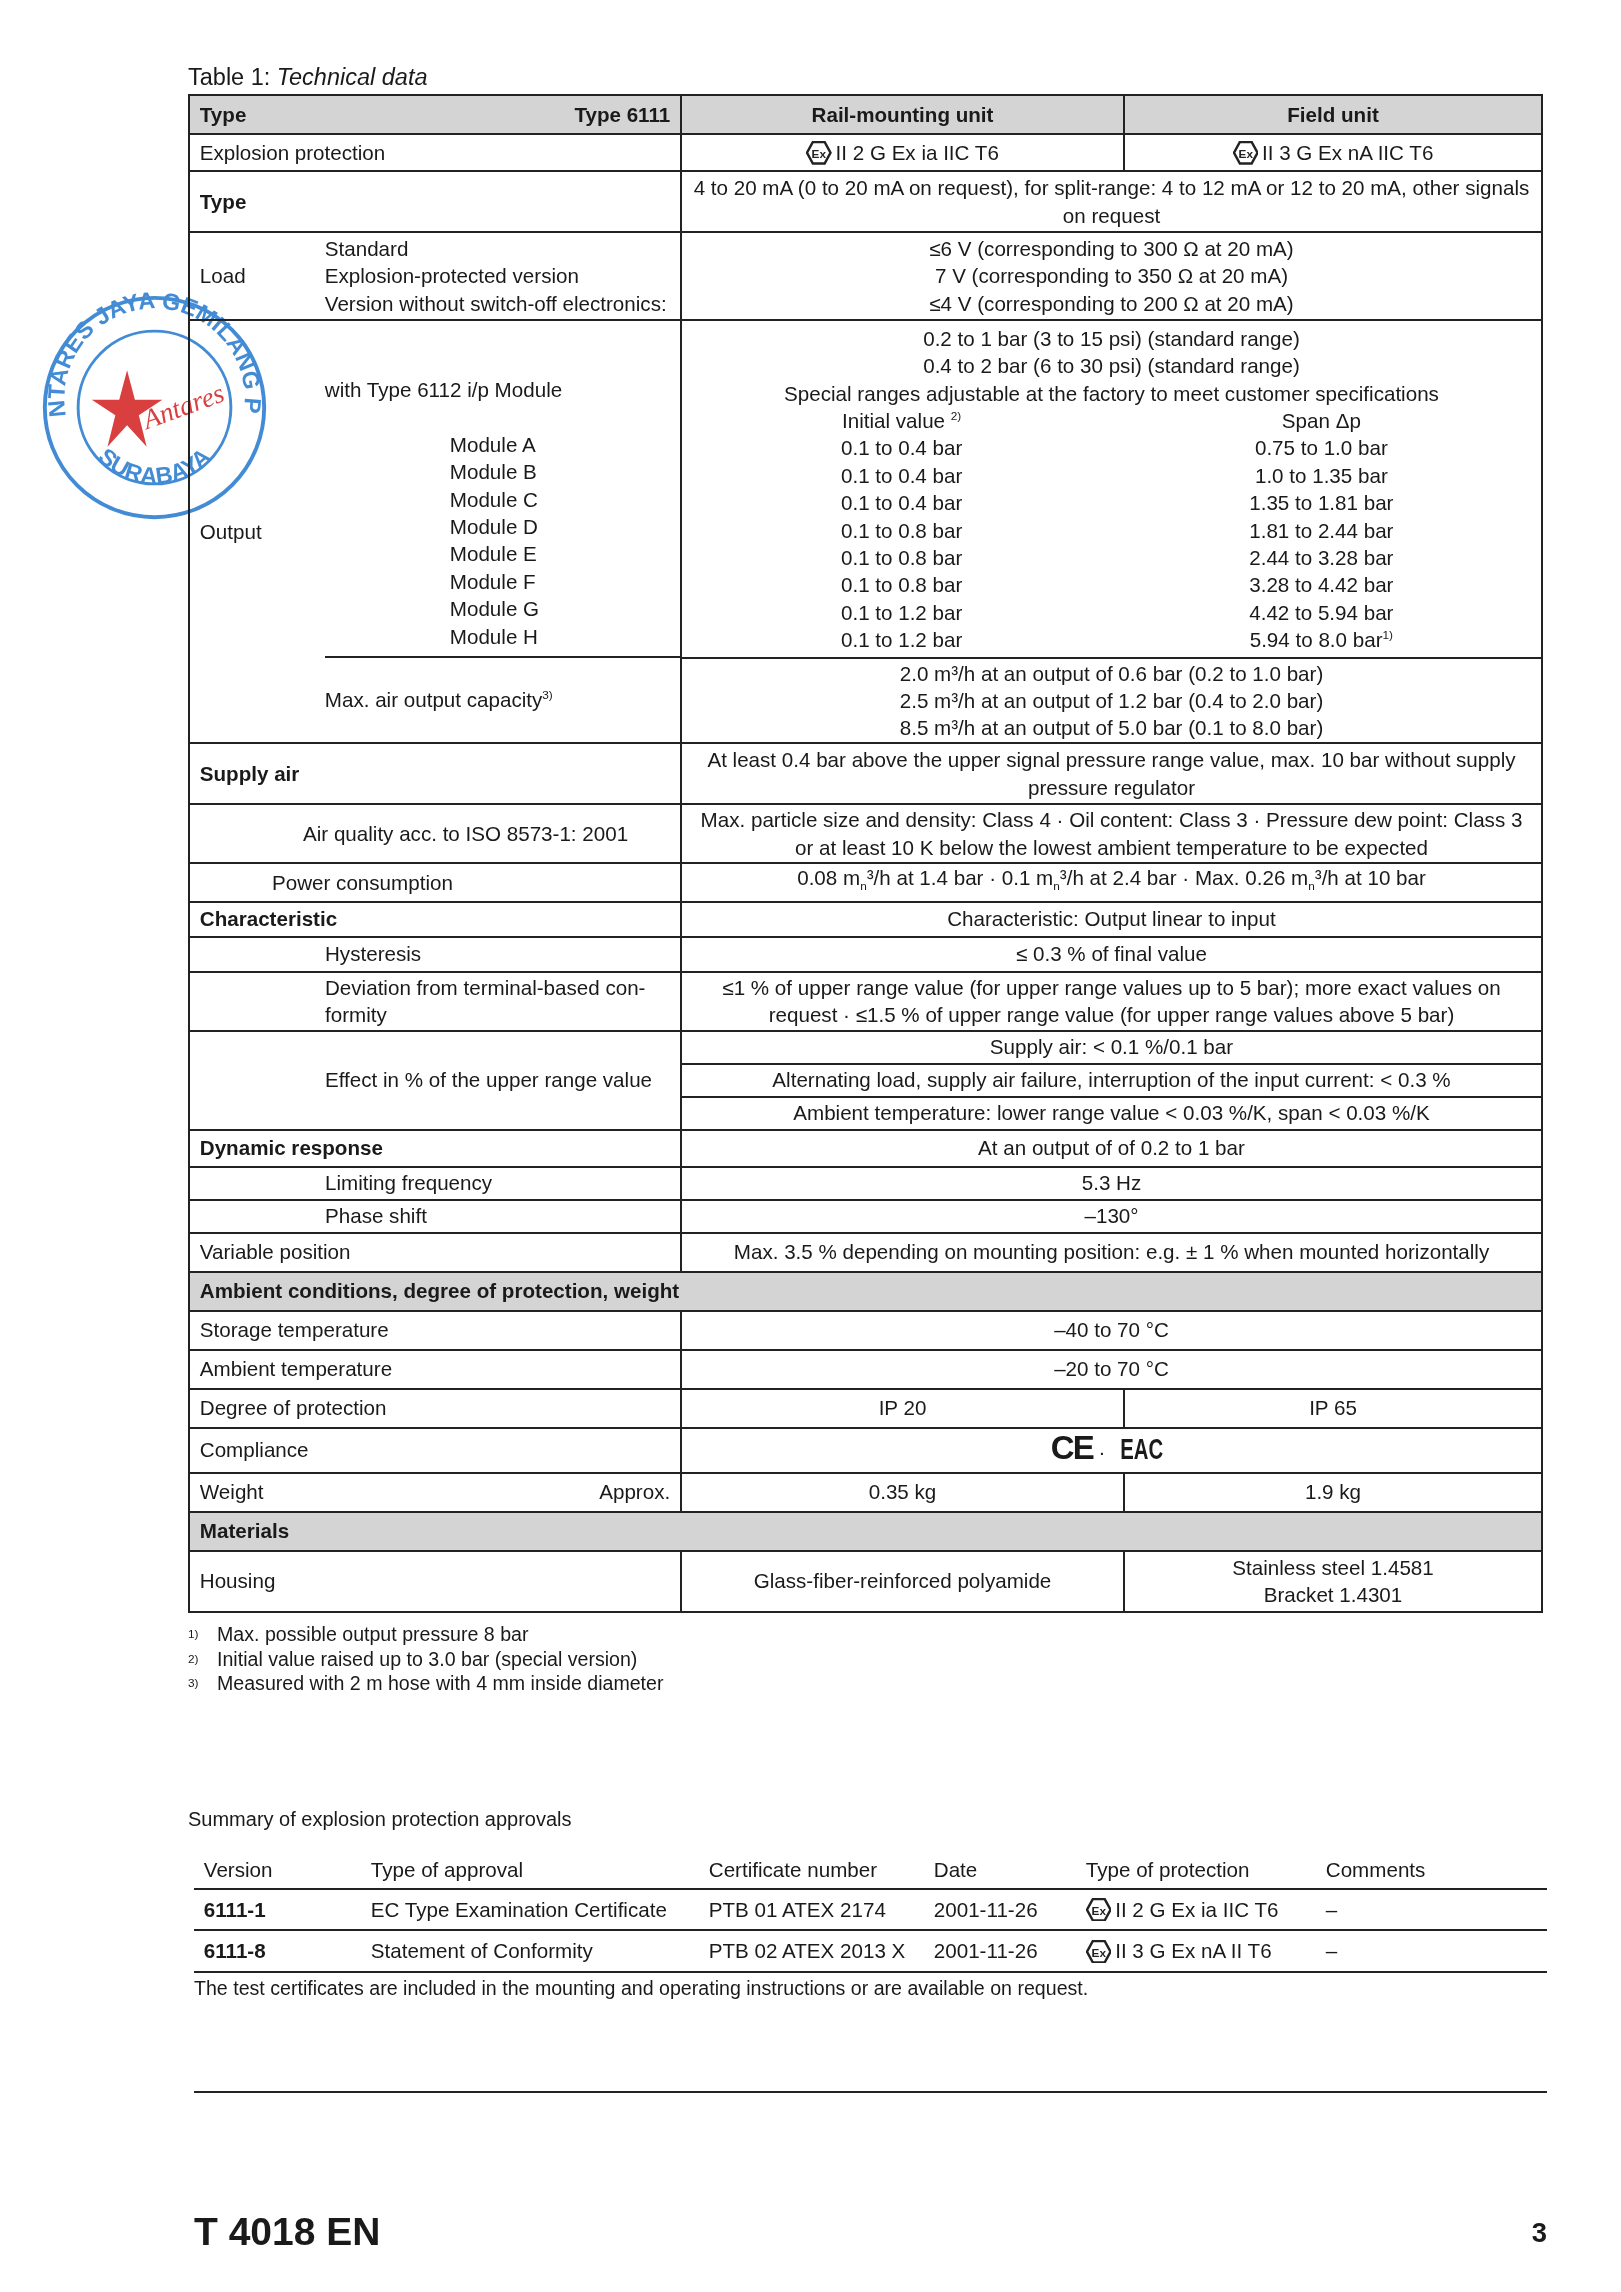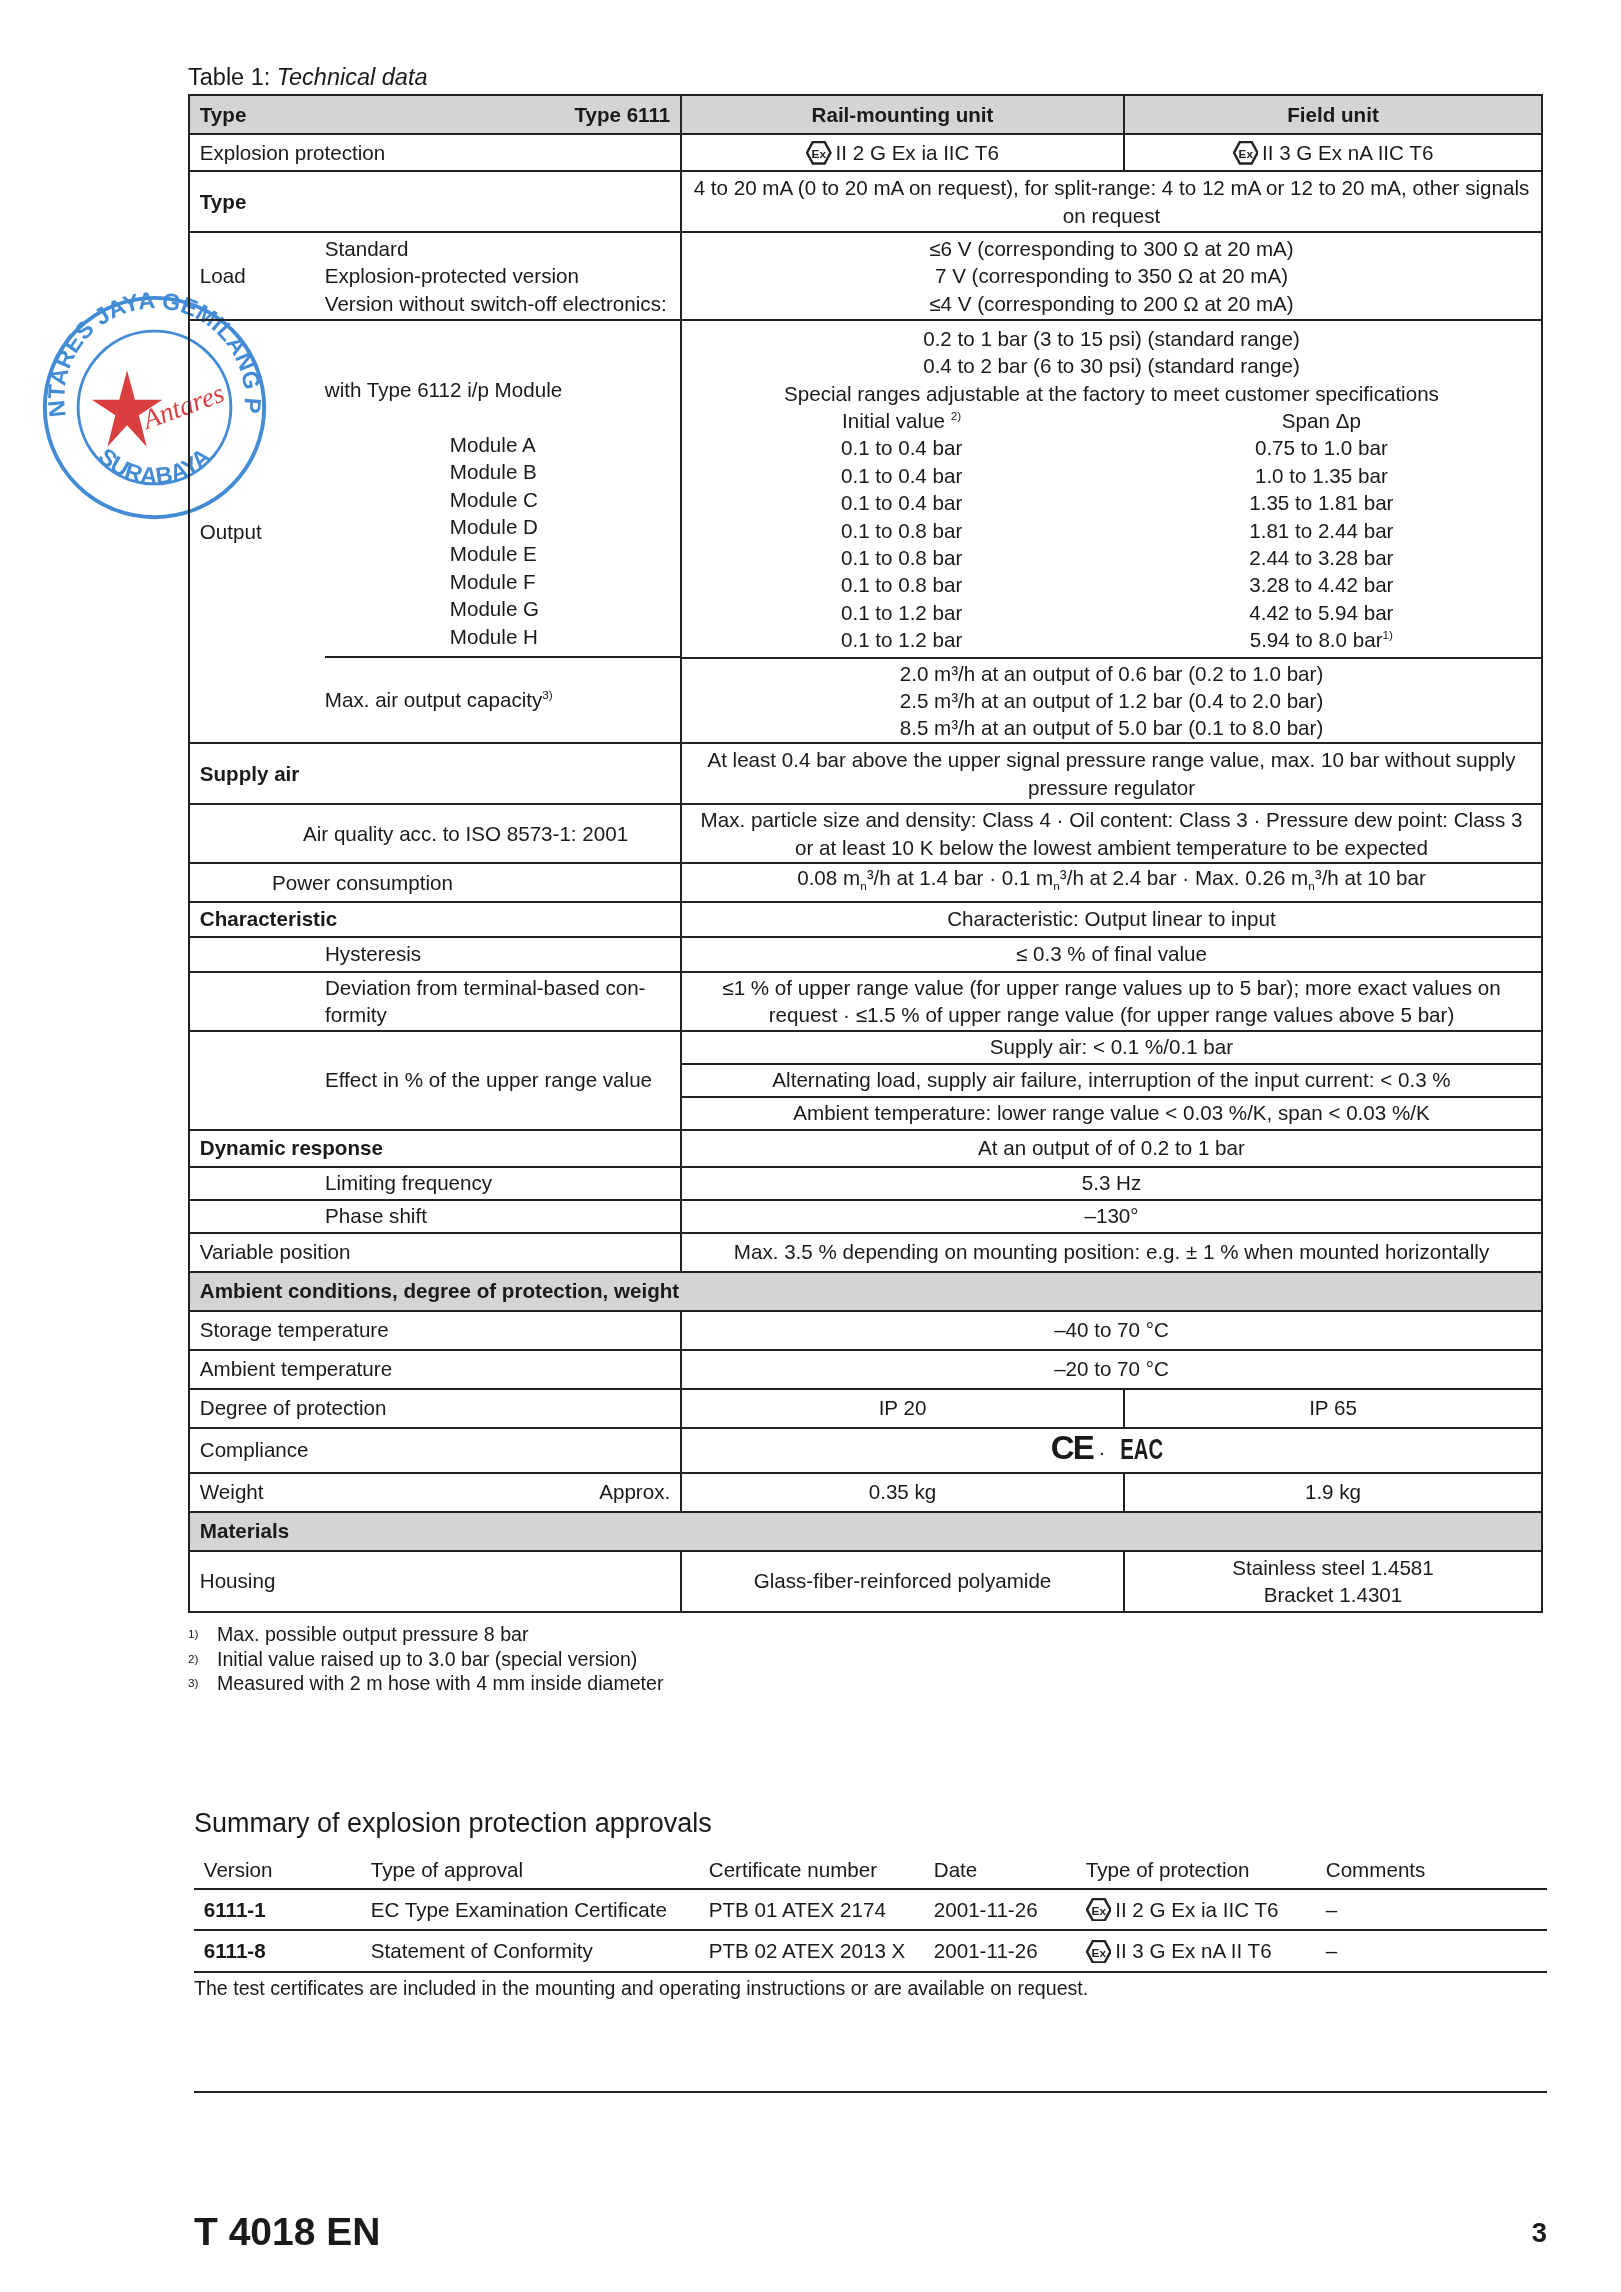--- a/index.html
+++ b/index.html
@@ -18,21 +18,21 @@
   .lab-main { width: 125px; flex: none; }
   .lab-sub { flex: 1; }
   sup { font-size: 11.8px; vertical-align: top; position: relative; top: -3.9px; }
   sub { font-size: 11.8px; }
   .ex-icon { display: inline-block; width: 25.5px; height: 23.5px; vertical-align: -4.9px; margin-right: 3.9px; }
   .out-grid { display: grid; grid-template-columns: 1fr 1fr; }
   .out-grid div { text-align: center; }
   .fn { font-size: 19.6px; margin-top: 9.8px; line-height: 24.5px; }
   .fn-row { display: flex; }
   .fn-num { width: 29px; font-size: 11.8px; vertical-align: top; }
-  .summary-title { position: absolute; top: 1808px; left: 194px; font-size: 27px; }
+  .summary-title { position: absolute; top: 1808px; left: 188px; font-size: 20px; }
   table.sum { position: absolute; top: 1852px; left: 194px; width: 1353px; border-collapse: collapse; font-size: 20.6px; }
   table.sum th { text-align: left; font-weight: normal; padding: 5.9px 9.8px 5.9px 9.8px; border-bottom: 2.9px solid #222; }
   table.sum td { padding: 7.8px 9.8px; border-bottom: 2px solid #222; }
   table.sum td.v { font-weight: bold; }
   .sum-note { position: absolute; top: 1977px; left: 194px; font-size: 19.6px; }
   .rule { position: absolute; left: 194px; width: 1353px; top: 2091px; border-top: 2px solid #222; }
   .footer-id { position: absolute; left: 194px; top: 2210px; font-size: 39px; font-weight: bold; }
   .footer-page { position: absolute; right: 74px; top: 2217px; font-size: 27.4px; font-weight: bold; }
   .stamp { position: absolute; left: 37px; top: 290px; width: 235px; height: 235px; opacity: 0.9; }
   .ce-mark { font-weight: bold; font-size: 33px; letter-spacing: -2px; }

